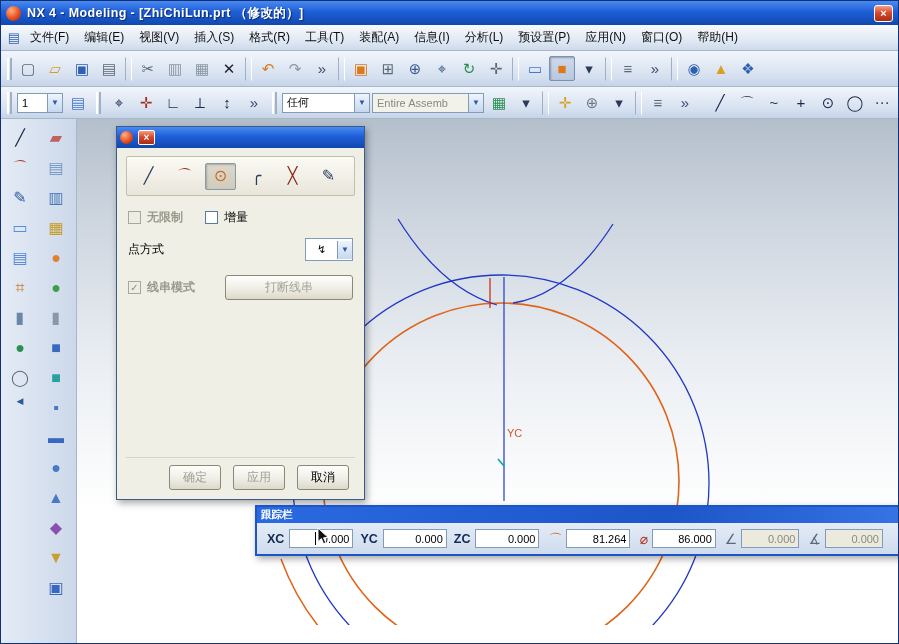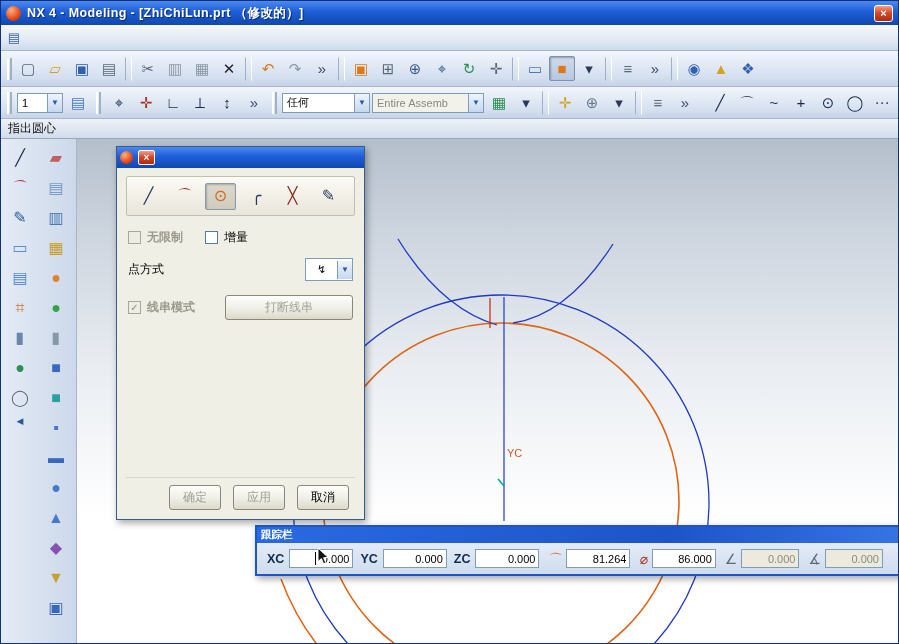--- a/index.html
+++ b/index.html
@@ -102,20 +102,35 @@
 <div class="window">
 
   <div class="titlebar">
     <span class="logo"></span>
     <span class="title">NX 4 - Modeling - [ZhiChiLun.prt （修改的）]</span>
     <span class="winbtn">×</span>
   </div>
 
   <div class="menubar">
     <span class="mdoc" style="color:#3060b0">▤</span>
+    <div class="each-row">
+      <span class="menu-item">文件(F)</span>
+        <span class="menu-item">编辑(E)</span>
+        <span class="menu-item">视图(V)</span>
+        <span class="menu-item">插入(S)</span>
+        <span class="menu-item">格式(R)</span>
+        <span class="menu-item">工具(T)</span>
+        <span class="menu-item">装配(A)</span>
+        <span class="menu-item">信息(I)</span>
+        <span class="menu-item">分析(L)</span>
+        <span class="menu-item">预设置(P)</span>
+        <span class="menu-item">应用(N)</span>
+        <span class="menu-item">窗口(O)</span>
+        <span class="menu-item">帮助(H)</span>
+    </div>
   </div>
 
   <div class="toolbar tb1">
     <div class="grip"></div>
     <div class="each-row">
       <span class="tbtn">
           <span class="glyph" style="color: rgb(90, 106, 122);">▢</span>
         </span>
         <span class="tbtn">
           <span class="glyph" style="color: rgb(216, 160, 32);">▱</span>
@@ -283,23 +298,20 @@
         </span>
         <span class="tbtn">
           <span class="glyph" style="color: rgb(26, 42, 74);">◯</span>
         </span>
         <span class="tbtn">
           <span class="glyph" style="color: rgb(58, 74, 106);">⋯</span>
         </span>
     </div>
   </div>
 
-  <div class="promptbar">
-    <span>指出圆心</span>
-  </div>
 
   <div class="main">
 
     <div class="left-toolbar">
       <div class="ltcol c1 each-row" style="flex-direction:column">
         <span class="lbtn">
             <span class="glyph" style="color: rgb(26, 42, 74);">╱</span>
           </span>
           <span class="lbtn">
             <span class="glyph" style="color: rgb(168, 48, 32);">⌒</span>

